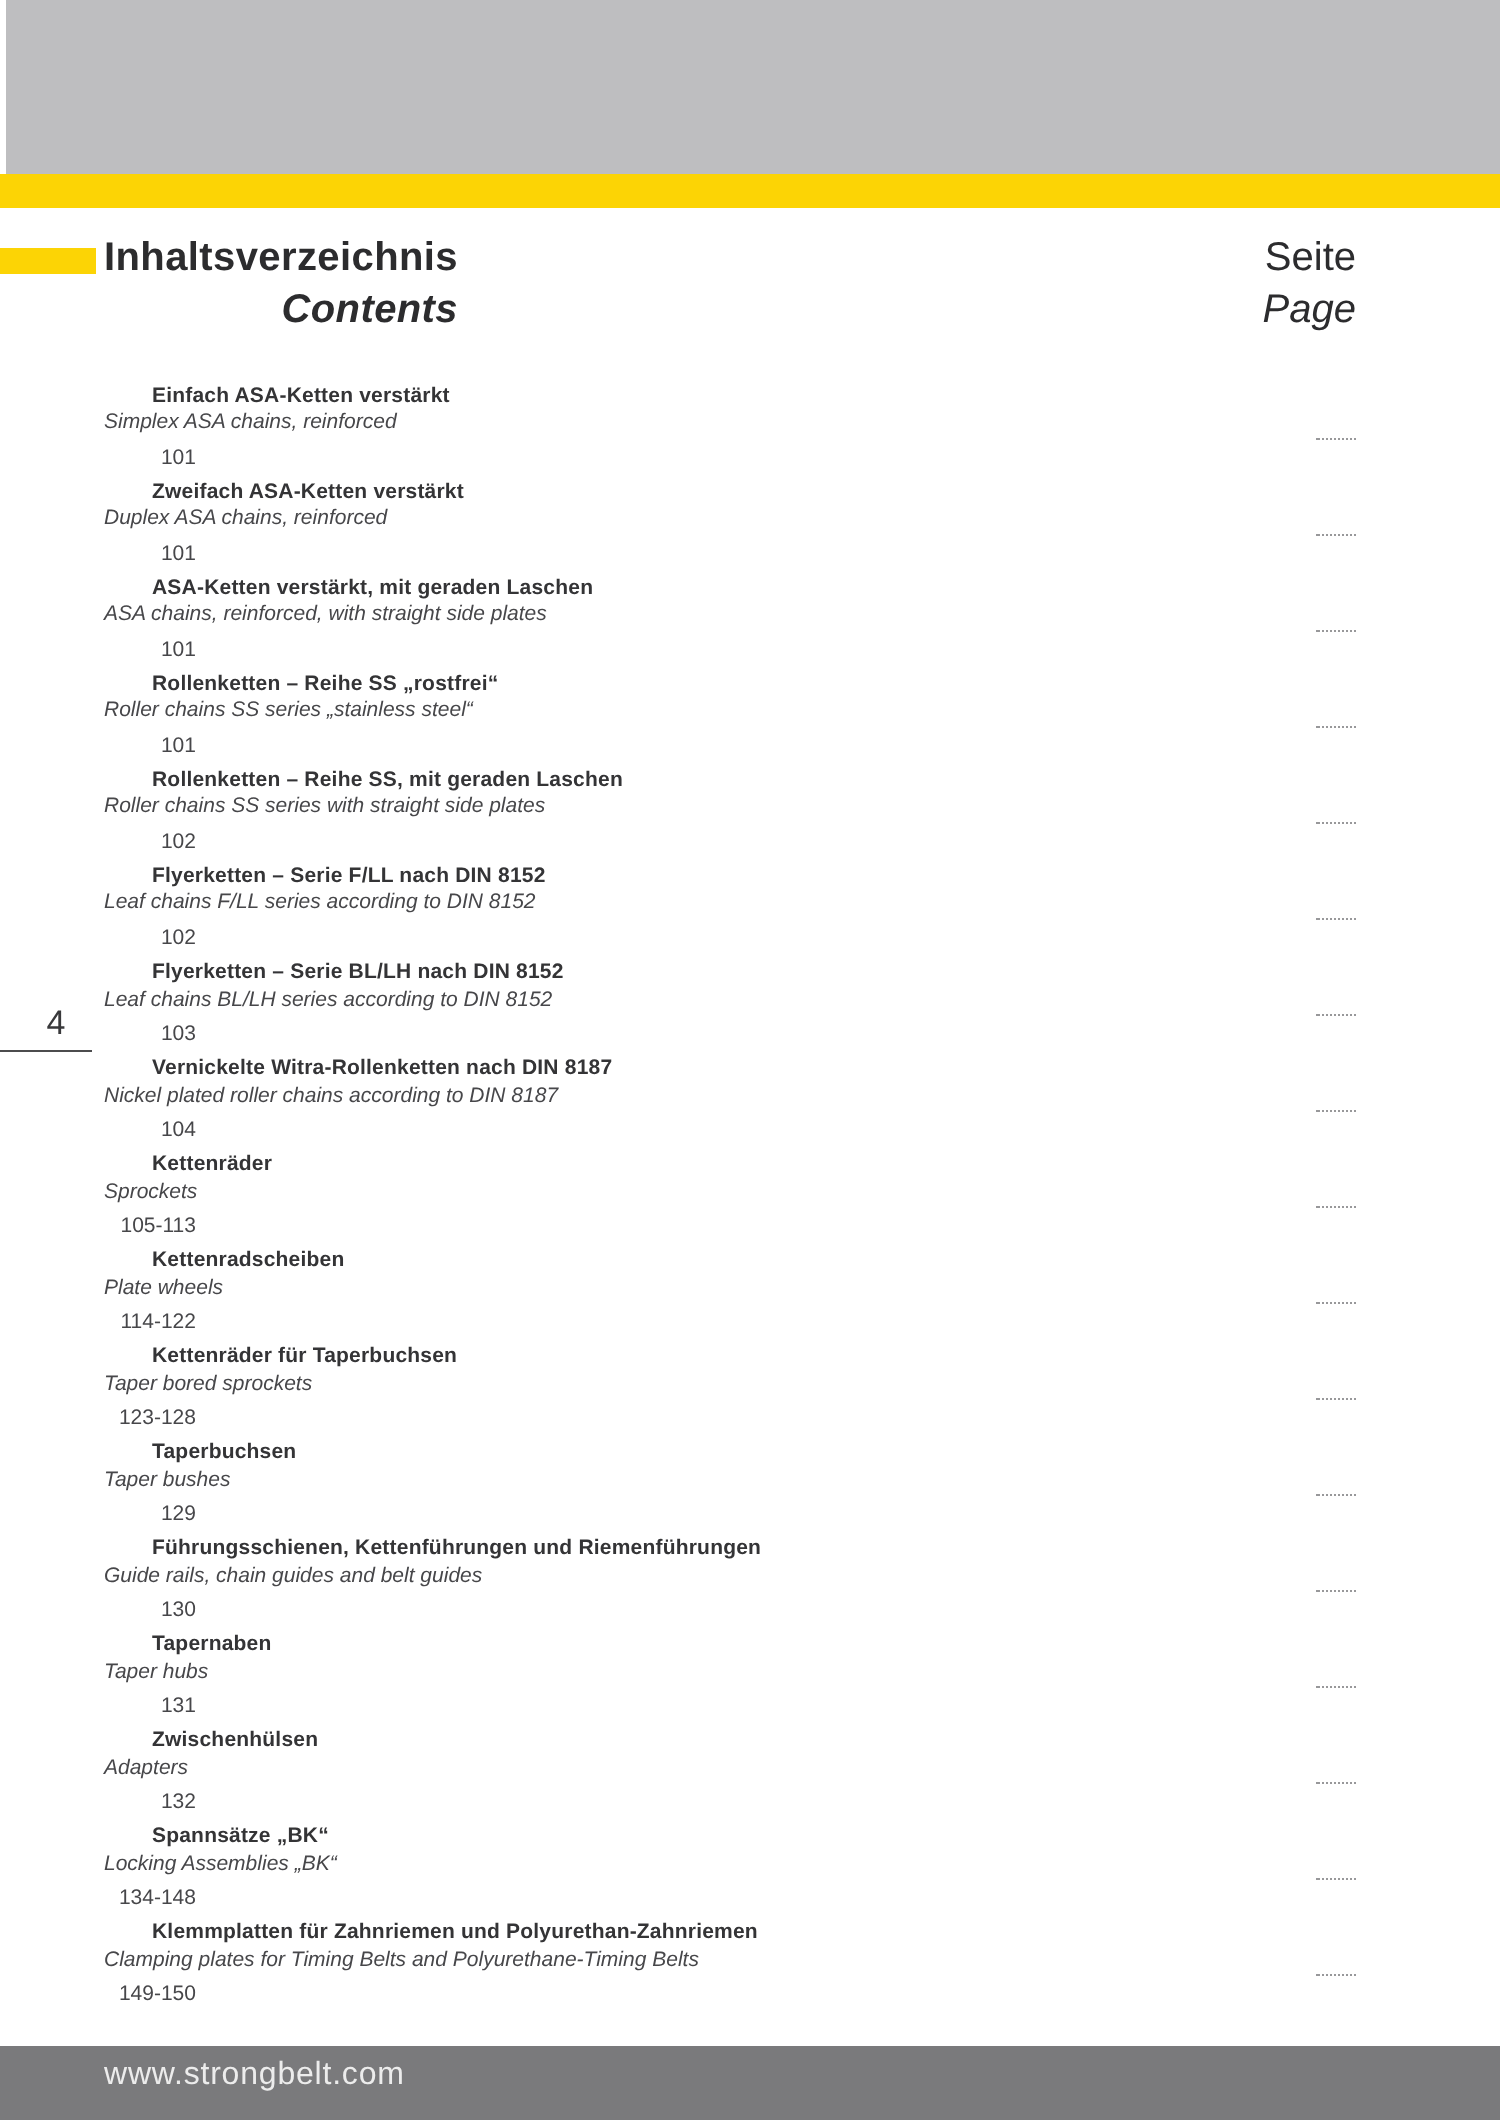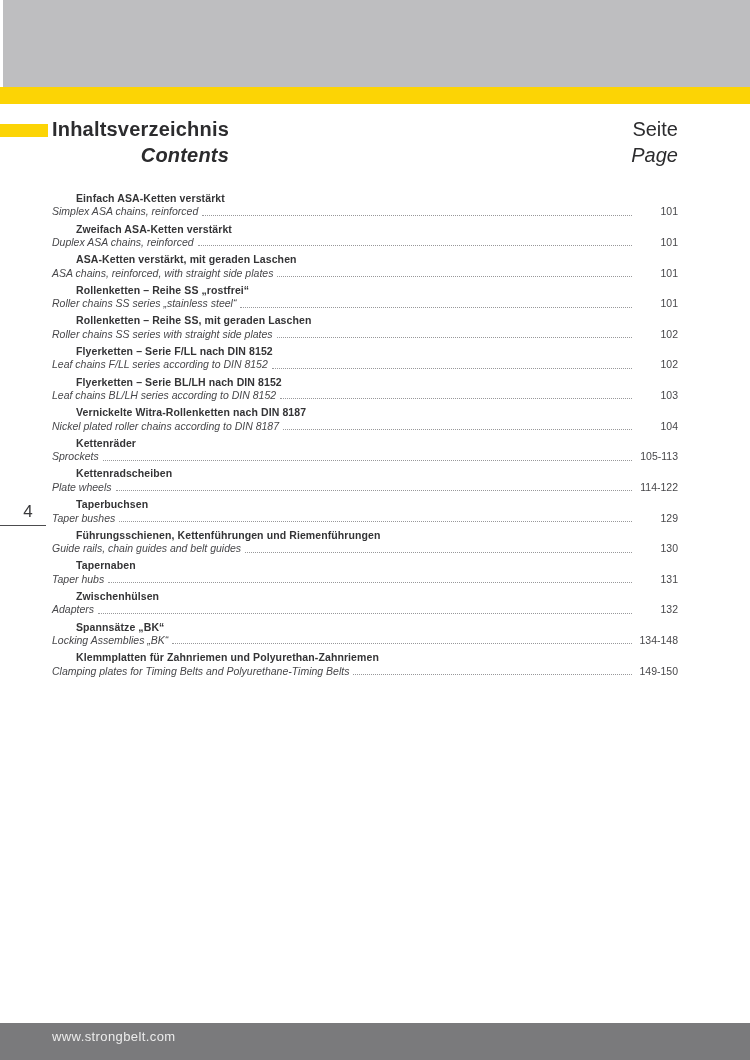--- a/index.html
+++ b/index.html
@@ -43,21 +43,21 @@
   .toc {
     position: absolute; top: 192px; left: 52px; width: 626px;
   }
   .entry { margin-bottom: 3.8px; }
   .entry-de {
     font-weight: bold; font-size: 10.5px; line-height: 13.4px;
     color: #343436; letter-spacing: 0.1px; margin-left: 24px;
   }
   .entry-row {
     display: flex; align-items: baseline;
-    font-size: 10.5px; line-height: 13.4px; color: #47474a;
+    font-size: 10.5px; line-height: 13.4px; color: #47474a; flex-direction: column;
   }
   .entry-en { font-style: italic; white-space: nowrap; }
   .leader {
     flex: 1; align-self: flex-end;
     border-bottom: 1.5px dotted #98989a;
     margin: 0 0 3px 4px; min-width: 20px; height: 0;
   }
   .pages {
     flex: none; width: 46px; text-align: right;
     color: #47474a; white-space: nowrap;
@@ -75,21 +75,21 @@
     margin-top: 2px; border-top: 1.5px solid #4c4c4e; width: 46px; height: 0;
   }
 
   
   .footer {
     position: absolute; top: 1023px; left: 0; right: 0; height: 37px;
     background: var(--footer-gray, #7A7A7C);
   }
   .footer-url {
     position: absolute; top: 6px; left: 52px;
-    font-size: 13px; color: #ececec; letter-spacing: 0.4px;
+    font-size: 16px; color: #ececec; letter-spacing: 0.4px;
     cursor: pointer;
   }
 </style>
 </head>
 <body>
 
 <div class="page">
 
   <div class="header-band"></div>
   <div class="header-yellow-bar"></div>
@@ -189,20 +189,28 @@
 
   <div class="entry">
     <div class="entry-de">Kettenradscheiben</div>
     <div class="entry-row">
       <span class="entry-en">Plate wheels</span>
       <span class="leader"></span>
       <span class="pages">114-122</span>
     </div>
   </div>
 
+  <div class="entry">
+    <div class="entry-de">Kettenräder für Taperbuchsen</div>
+    <div class="entry-row">
+      <span class="entry-en">Taper bored sprockets</span>
+      <span class="leader"></span>
+      <span class="pages">123-128</span>
+    </div>
+  </div>
 
   <div class="entry">
     <div class="entry-de">Taperbuchsen</div>
     <div class="entry-row">
       <span class="entry-en">Taper bushes</span>
       <span class="leader"></span>
       <span class="pages">129</span>
     </div>
   </div>
 

